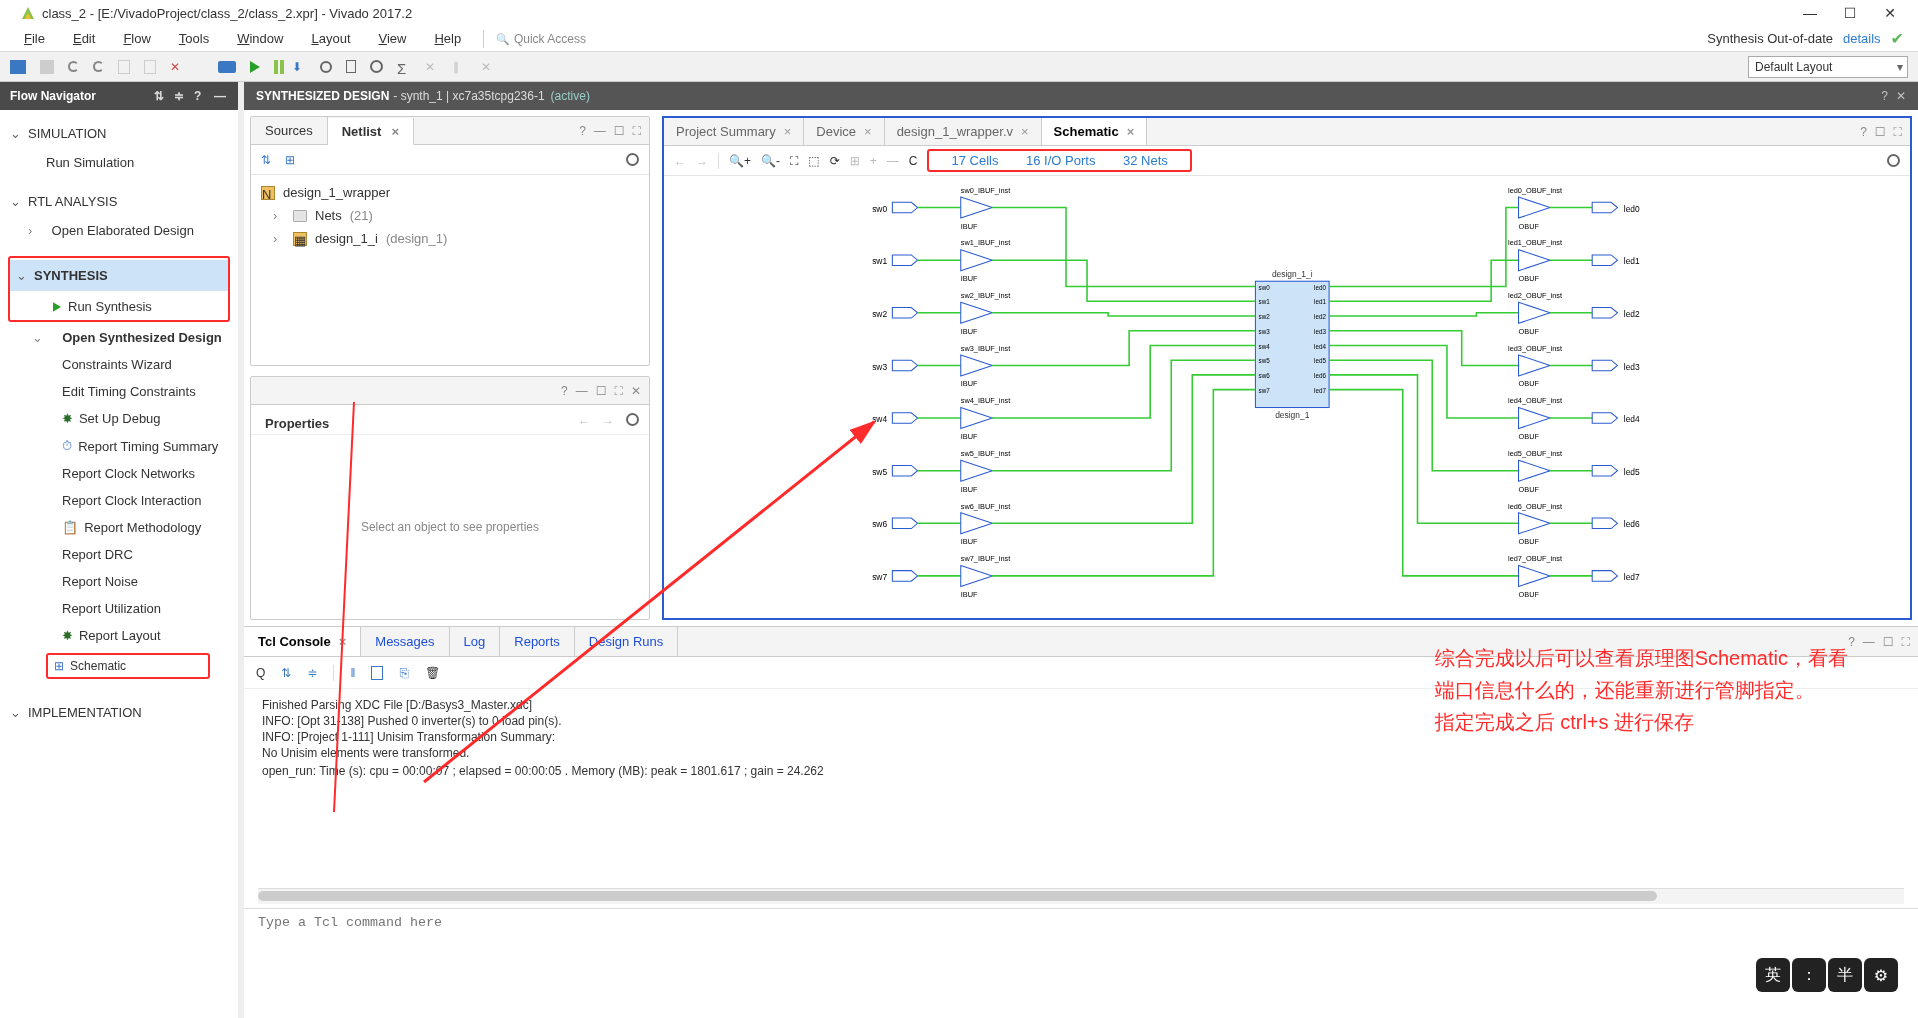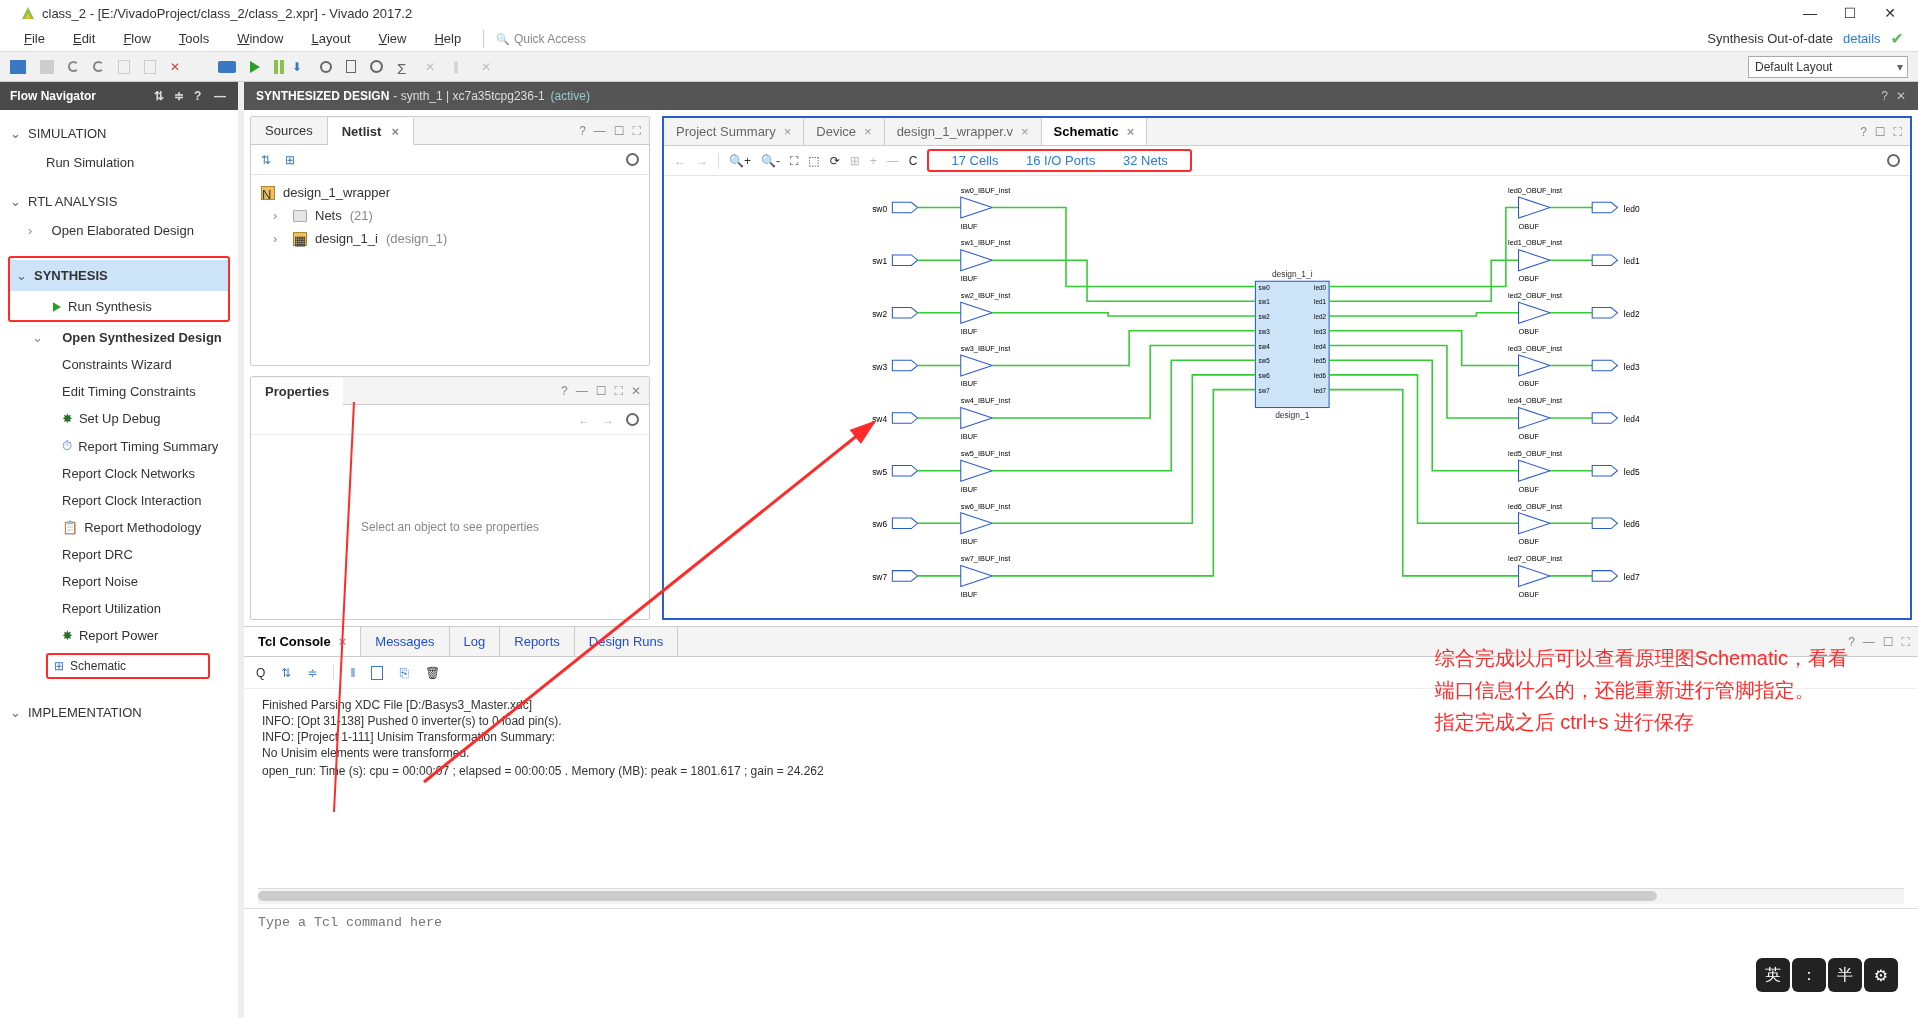--- a/index.html
+++ b/index.html
@@ -198,21 +198,21 @@
       <div class="fn-item fn-subsub">Report Clock Interaction</div>
       <div class="fn-item fn-subsub">
           <span style="color:#3a78c4;">📋</span>
           <span>Report Methodology</span>
         </div>
       <div class="fn-item fn-subsub">Report DRC</div>
       <div class="fn-item fn-subsub">Report Noise</div>
       <div class="fn-item fn-subsub">Report Utilization</div>
       <div class="fn-item fn-subsub">
           <span style="color:#2a6e2a;">✸</span>
-          <span>Report Power</span>
+          <span>Report Layout</span>
         </div>
       <div class="redbox" style="margin:4px 24px 4px 42px; padding:4px 6px; display:flex; align-items:center; gap:6px;">
         <span style="color:#3a78c4;">⊞</span>
           <span>Schematic</span>
       </div>
       <div style="height:14px;"></div>
       <div class="fn-item fn-sec">IMPLEMENTATION</div>
     </div>
   </div>
 
@@ -261,21 +261,21 @@
             <div class="nl-item nl-ex">
                 <span class="nl-icn" style="background:#f0c060;">▦</span>
                 <span>design_1_i</span> 
                 <span class="gray">(design_1)</span>
               </div>
           </div>
         </div>
 
         <div class="panel properties">
           <div class="ptabs">
-            <div class="ptab active" style="border-right:none;">Properties</div>
+            <div class="ptab active" style="border-right:none;margin-top:32px;">Properties</div>
             <div class="ptabicons">
               <span>?</span>
               <span>—</span>
               <span>☐</span>
               <span>⛶</span>
               <span>✕</span>
             </div>
           </div>
           <div class="prop-nav">
             <span style="color:#bbb;">←</span>

